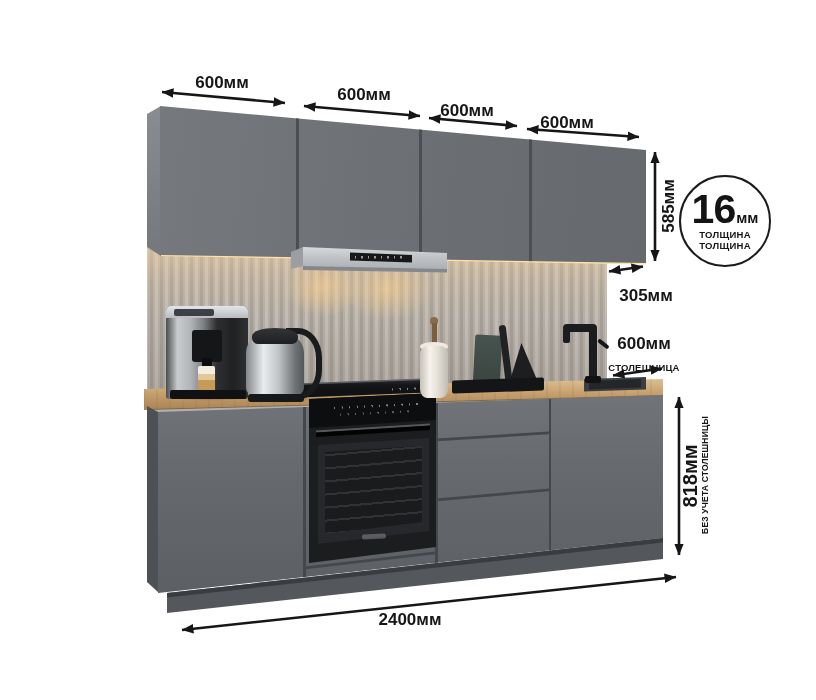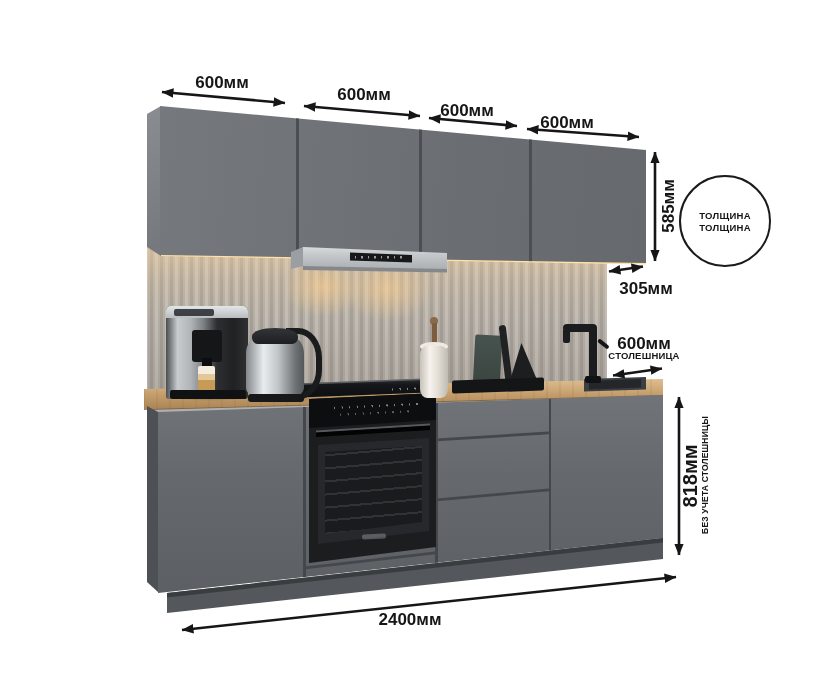--- a/index.html
+++ b/index.html
@@ -244,25 +244,29 @@
       <line x1="679" y1="397" x2="679" y2="555" marker-start="url(#ah)" marker-end="url(#ah)"></line>
       <line x1="182" y1="630" x2="676" y2="577" marker-start="url(#ah)" marker-end="url(#ah)"></line>
     </g>
   </svg>
 
   <div class="dlabel" style="left:222px;top:82px;">600мм</div>
   <div class="dlabel" style="left:364px;top:94px;">600мм</div>
   <div class="dlabel" style="left:467px;top:110px;">600мм</div>
   <div class="dlabel" style="left:567px;top:122px;">600мм</div>
   <div class="dlabel rot" style="left:668px;top:206px;">585мм</div>
-  <div class="dlabel" style="left:646px;top:288px;">305мм</div>
+  <div class="dlabel" style="left:646px;top:295px;">305мм</div>
   <div class="dlabel" style="left:644px;top:343px;">600мм</div>
-  <div class="dlabel small" style="left:644px;top:356px;">СТОЛЕШНИЦА</div>
+  <div class="dlabel small" style="left:644px;top:368px;">СТОЛЕШНИЦА</div>
   <div class="dlabel rot big" style="left:690px;top:476px;">818мм</div>
   <div class="dlabel rot tiny" style="left:705px;top:475px;">БЕЗ УЧЕТА СТОЛЕШНИЦЫ</div>
   <div class="dlabel" style="left:410px;top:619px;">2400мм</div>
 
   <div id="badge">
+    <div class="badge-row">
+      <span class="badge-value">16</span>
+      <span class="badge-unit">мм</span>
+    </div>
     <div class="badge-cap">ТОЛЩИНА</div>
     <div class="badge-cap2">ТОЛЩИНА</div>
   </div>
 
 </div>
 
 </body></html>

